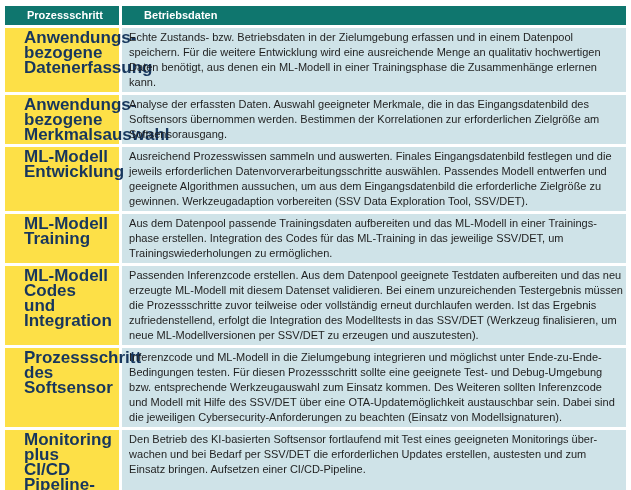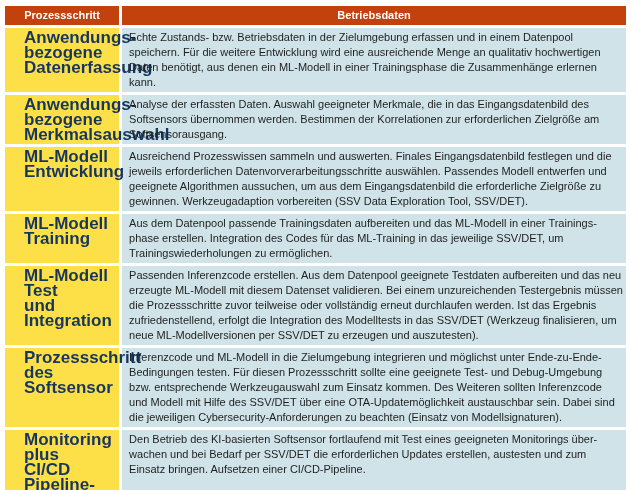--- a/index.html
+++ b/index.html
@@ -16,27 +16,27 @@
   }
   table.process-table {
     border-collapse: separate;
     border-spacing: 3px;
     width: 627px;
     table-layout: fixed;
   }
   col.col-step { width: 113px; }
   col.col-desc { width: 499px; }
   th.hdr-cell {
-    background: #c2410c;
+    background: #0f766e;
     color: #ffffff;
     font-size: 11px;
     font-weight: bold;
-    text-align: center;
+    text-align: left;
     vertical-align: middle;
-    padding: 3px 7px 3px 7px;
+    padding: 3px 7px 3px 22px;
     line-height: 13px;
   }
   td.step-cell {
     background: #fde047;
     color: #17365d;
     font-size: 17px;
     font-weight: bold;
     vertical-align: top;
     padding: 2px 6px 2px 19px;
     line-height: 15px;
@@ -81,21 +81,21 @@
       <td class="step-cell">ML-Modell
 Entwicklung</td>
       <td class="desc-cell">Ausreichend Prozesswissen sammeln und auswerten. Finales Eingangsdatenbild festlegen und die jeweils erforderlichen Datenvorverarbeitungsschritte auswählen. Passendes Modell entwerfen und geeignete Algorithmen aussuchen, um aus dem Eingangsdatenbild die erforderliche Zielgröße zu gewinnen. Werkzeugadaption vorbereiten (SSV Data Exploration Tool, SSV/DET).</td>
     </tr>
     <tr>
       <td class="step-cell">ML-Modell
 Training</td>
       <td class="desc-cell">Aus dem Datenpool passende Trainingsdaten aufbereiten und das ML-Modell in einer Trainings­phase erstellen. Integration des Codes für das ML-Training in das jeweilige SSV/DET, um Trainingswiederholungen zu ermöglichen.</td>
     </tr>
     <tr>
-      <td class="step-cell">ML-Modell Test
+      <td class="step-cell">ML-Modell Codes
 und Integration</td>
       <td class="desc-cell">Passenden Inferenzcode erstellen. Aus dem Datenpool geeignete Testdaten aufbereiten und das neu erzeugte ML-Modell mit diesem Datenset validieren. Bei einem unzureichenden Testergebnis müssen die Prozessschritte zuvor teilweise oder vollständig erneut durchlaufen werden. Ist das Ergebnis zufriedenstellend, erfolgt die Integration des Modelltests in das SSV/DET (Werkzeug finalisieren, um neue ML-Modellversionen per SSV/DET zu erzeugen und auszutesten).</td>
     </tr>
     <tr>
       <td class="step-cell">Prozessschritt des
 Softsensor</td>
       <td class="desc-cell">Inferenzcode und ML-Modell in die Zielumgebung integrieren und möglichst unter Ende-zu-Ende-Bedingungen testen. Für diesen Prozessschritt sollte eine geeignete Test- und Debug-Umgebung bzw. entsprechende Werkzeugauswahl zum Einsatz kommen. Des Weiteren sollten Inferenzcode und Modell mit Hilfe des SSV/DET über eine OTA-Updatemöglichkeit austauschbar sein. Dabei sind die jeweiligen Cybersecurity-Anforderungen zu beachten (Einsatz von Modellsignaturen).</td>
     </tr>
     <tr>
       <td class="step-cell">Monitoring plus

